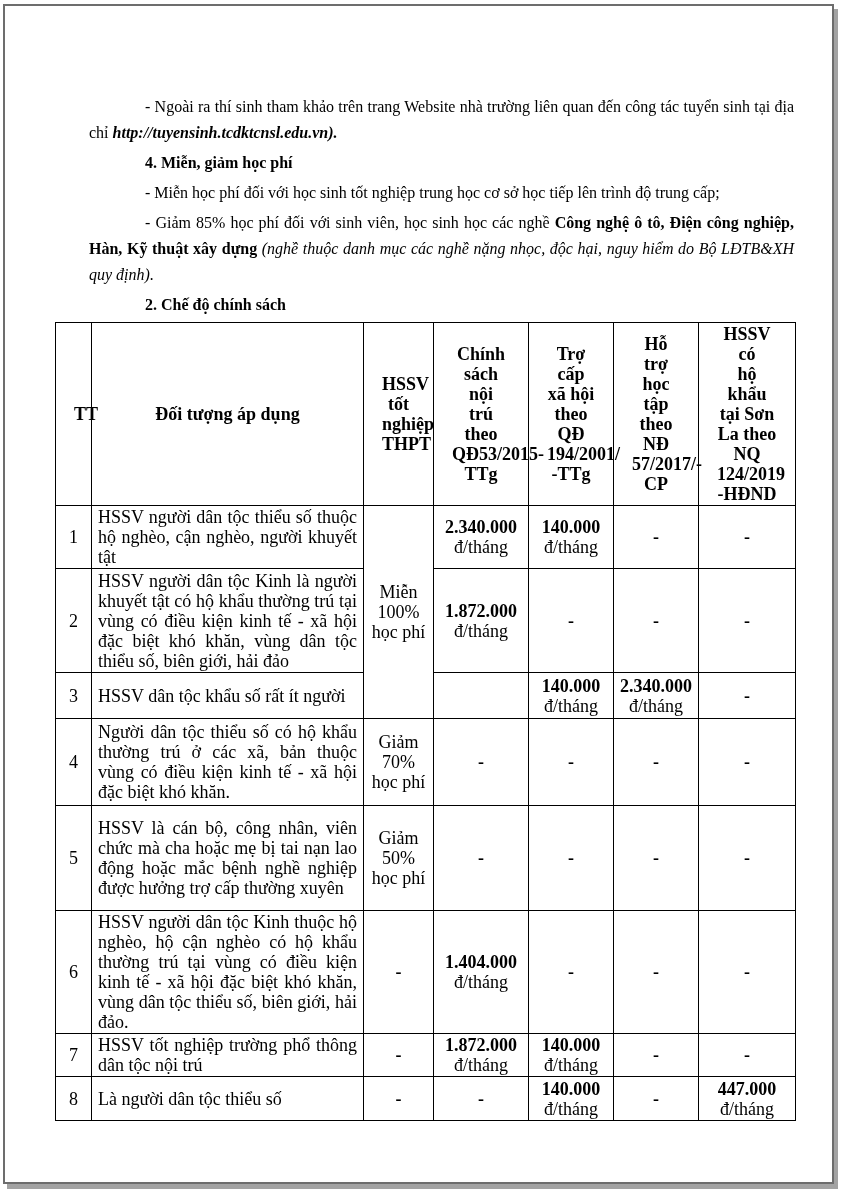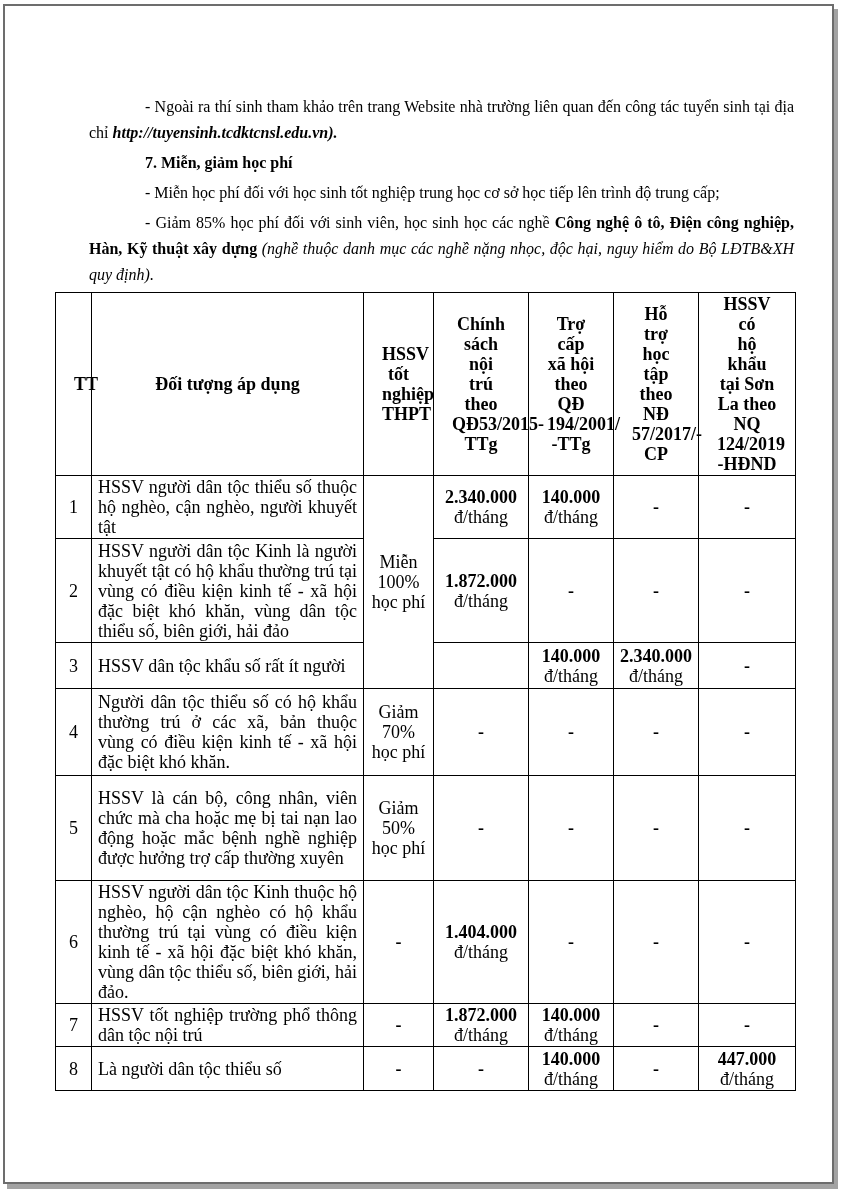--- a/index.html
+++ b/index.html
@@ -49,23 +49,24 @@
   tr.row8 { height: 44px; }
 </style>
 </head>
 <body>
 
 <div class="page">
   <div class="content">
 
     <p class="body-p"><span>- Ngoài ra thí sinh tham khảo trên trang Website nhà trường liên quan đến công tác tuyển sinh tại địa chỉ </span><span class="bi">http://tuyensinh.tcdktcnsl.edu.vn).</span></p>
 
-    <p class="h">7. Miễn, giảm học phí</p>
+    <p class="h">4. Miễn, giảm học phí</p>
     <p class="body-p">- Miễn học phí đối với học sinh tốt nghiệp trung học cơ sở học tiếp lên trình độ trung cấp;</p>
     <p class="body-p"><span>- Giảm 85% học phí đối với sinh viên, học sinh học các nghề </span><span class="b">Công nghệ ô tô, Điện công nghiệp, Hàn, Kỹ thuật xây dựng </span><span class="i">(nghề thuộc danh mục các nghề nặng nhọc, độc hại, nguy hiểm do Bộ LĐTB&amp;XH quy định).</span></p>
+    <p class="h">2. Chế độ chính sách</p>
 
     <table>
       <colgroup>
         <col style="width:36px">
           <col style="width:272px">
           <col style="width:70px">
           <col style="width:95px">
           <col style="width:85px">
           <col style="width:85px">
           <col style="width:97px">

